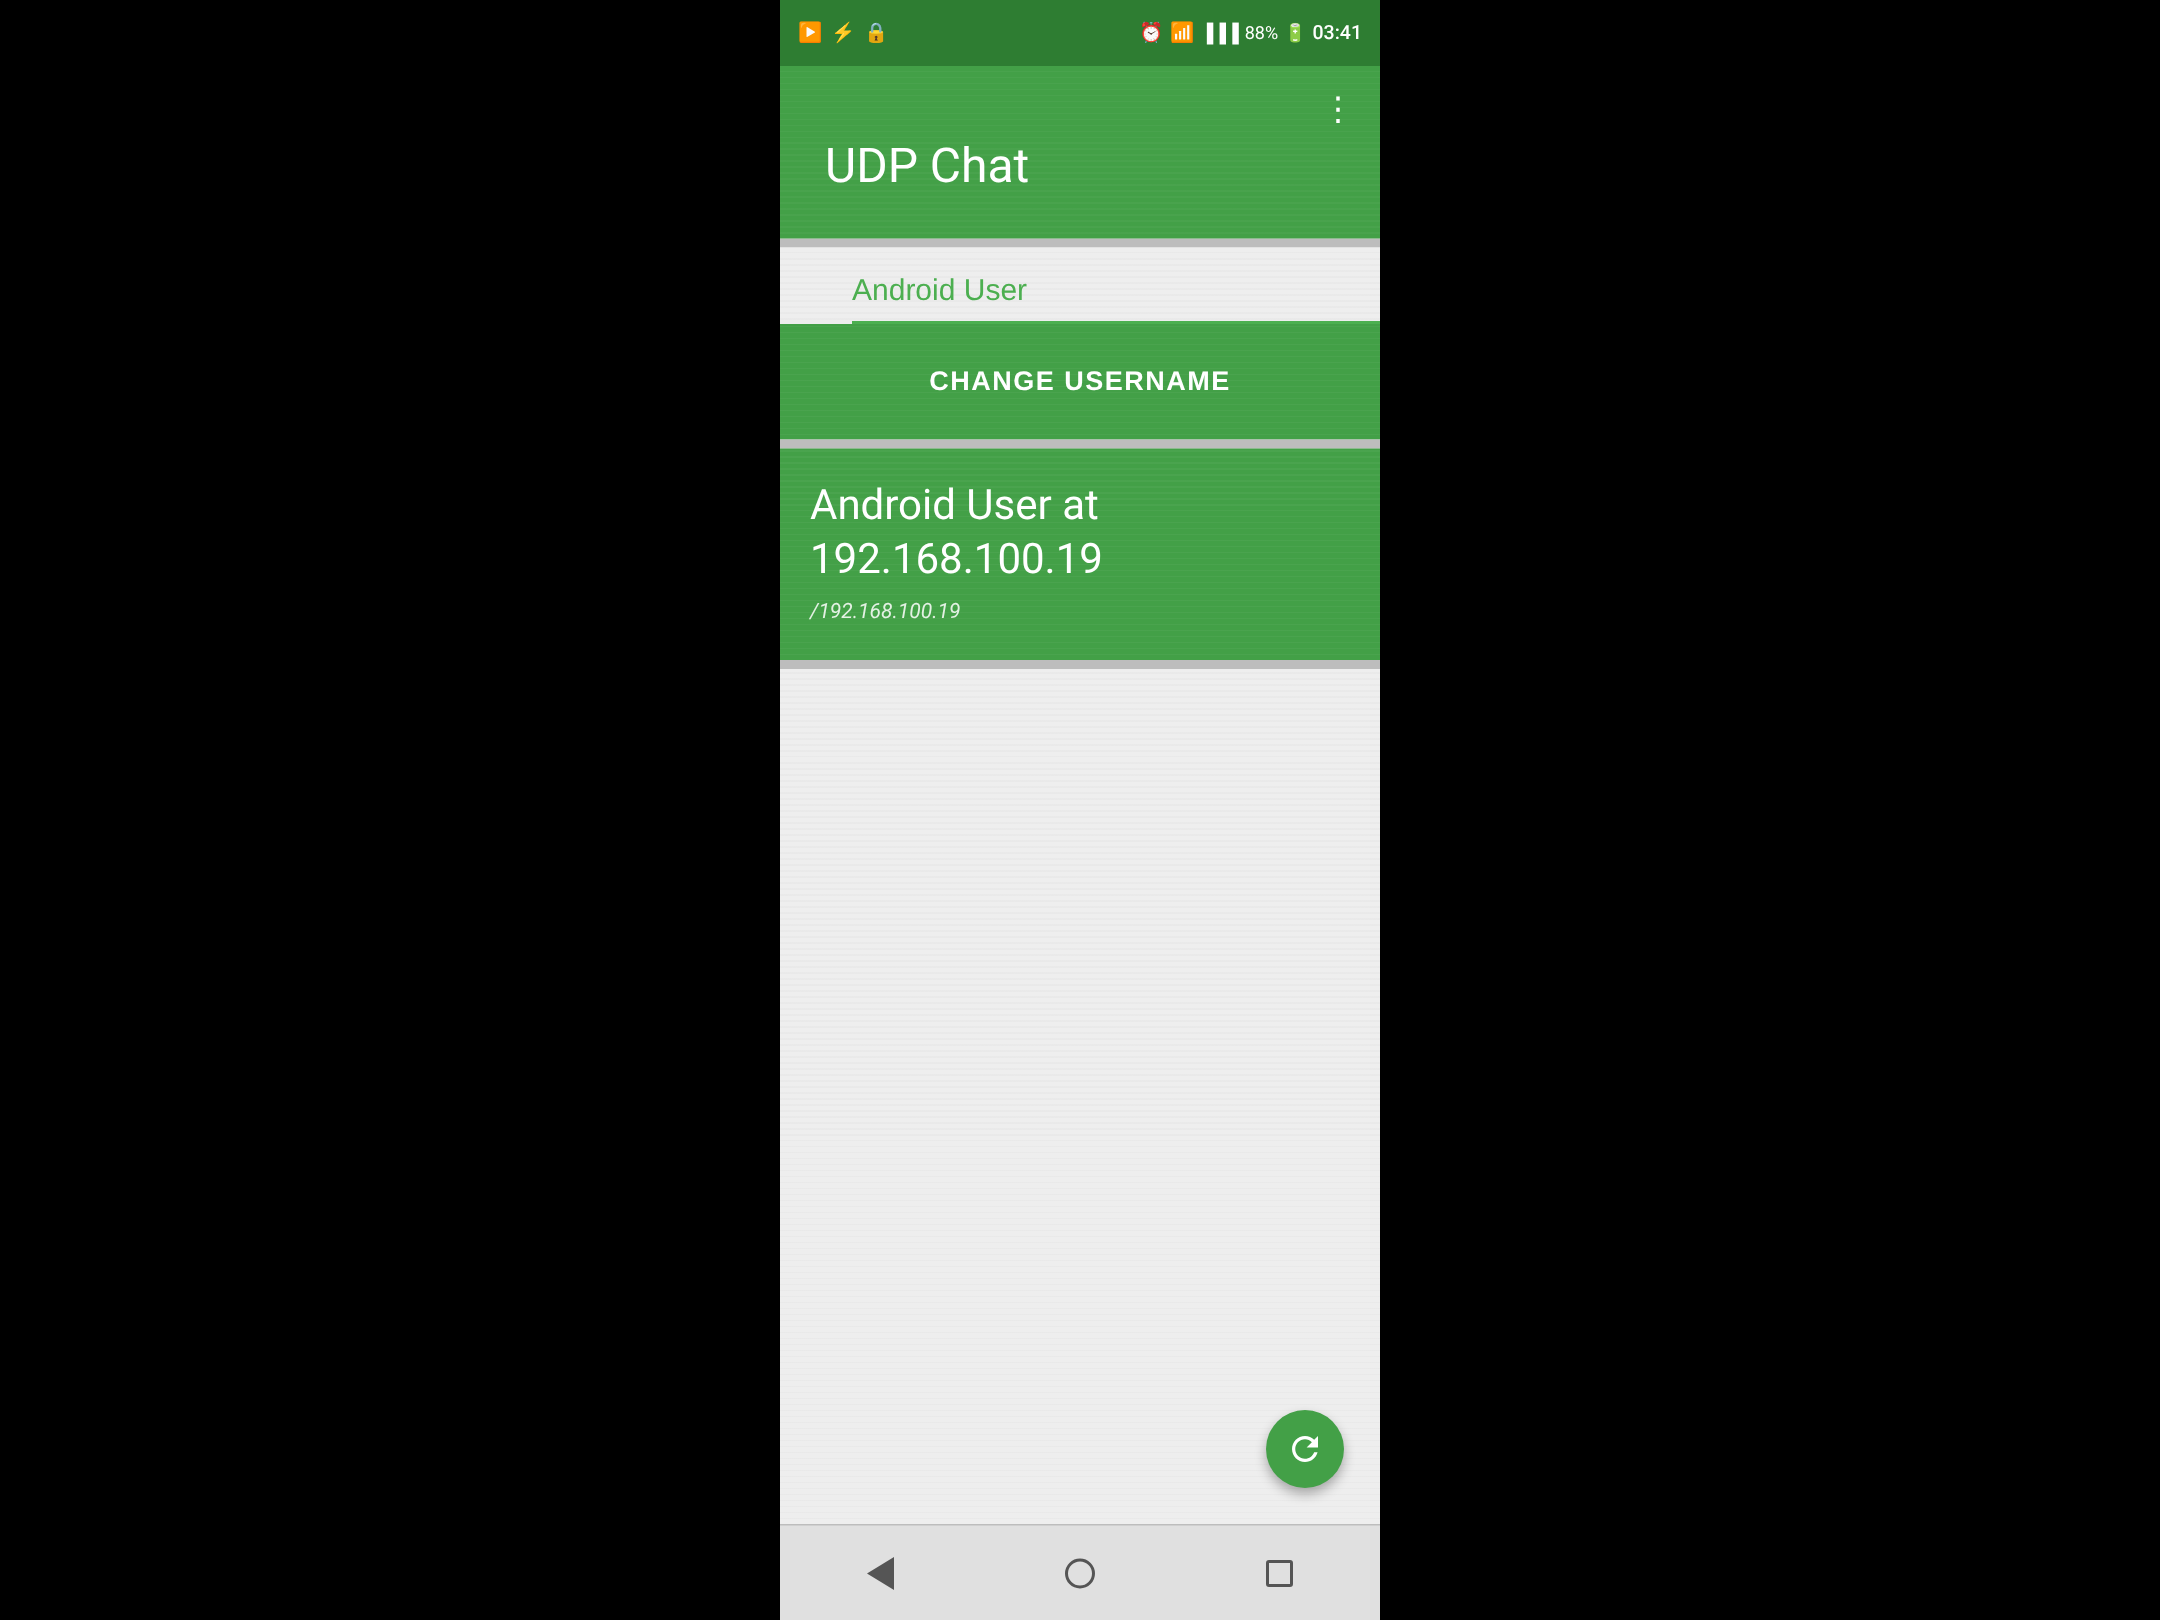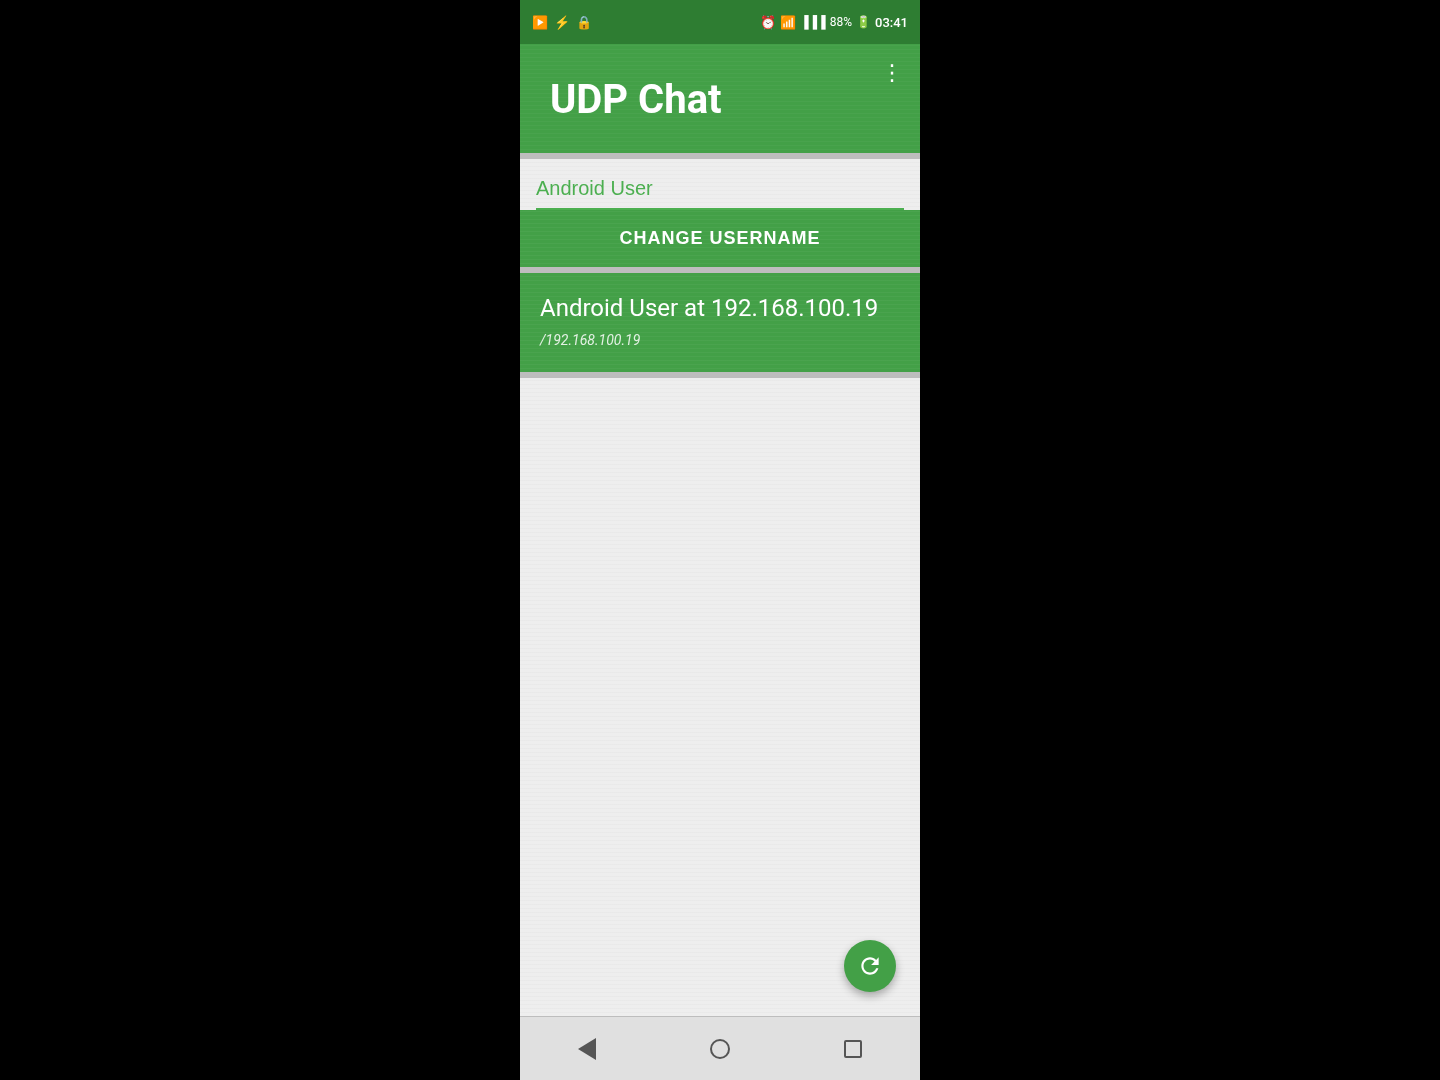--- a/index.html
+++ b/index.html
@@ -69,23 +69,23 @@
       right: 16px;
       top: 16px;
       color: #fff;
       font-size: 22px;
       cursor: pointer;
       letter-spacing: 1px;
     }
 
     .app-title {
       color: #fff;
-      font-size: 40px;
-      font-weight: 700;
-      margin-top: 12px;
+      font-size: 32px;
+      font-weight: 400;
+      margin-top: 27px;
       padding-left: 10px;
     }
 
     
     .divider {
       height: 6px;
       background: #bdbdbd;
       flex-shrink: 0;
     }
 
@@ -106,36 +106,37 @@
     .username-input {
       width: 100%;
       background: transparent;
       border: none;
       border-bottom: 2px solid #4caf50;
       font-size: 20px;
       color: #4caf50;
       padding: 8px 0;
       outline: none;
       font-family: Arial, sans-serif;
+      margin-left: 32px;
     }
 
     
     .change-username-btn {
       width: 100%;
       background: #43a047;
       background-image: repeating-linear-gradient(
         0deg,
         transparent,
         transparent 3px,
         rgba(255,255,255,0.04) 3px,
         rgba(255,255,255,0.04) 4px
       );
       color: #fff;
       border: none;
-      padding: 18px 0;
+      padding: 28px 0;
       font-size: 18px;
       font-weight: 700;
       letter-spacing: 1px;
       cursor: pointer;
       text-align: center;
       flex-shrink: 0;
     }
 
     
     .user-info-card {
@@ -146,21 +147,21 @@
         0deg,
         transparent,
         transparent 3px,
         rgba(255,255,255,0.04) 3px,
         rgba(255,255,255,0.04) 4px
       );
     }
 
     .user-display-name {
       color: #fff;
-      font-size: 24px;
+      font-size: 28px;
       font-weight: 400;
       line-height: 1.3;
       margin-bottom: 8px;
     }
 
     .user-ip-address {
       color: rgba(255,255,255,0.85);
       font-size: 14px;
       font-style: italic;
     }

